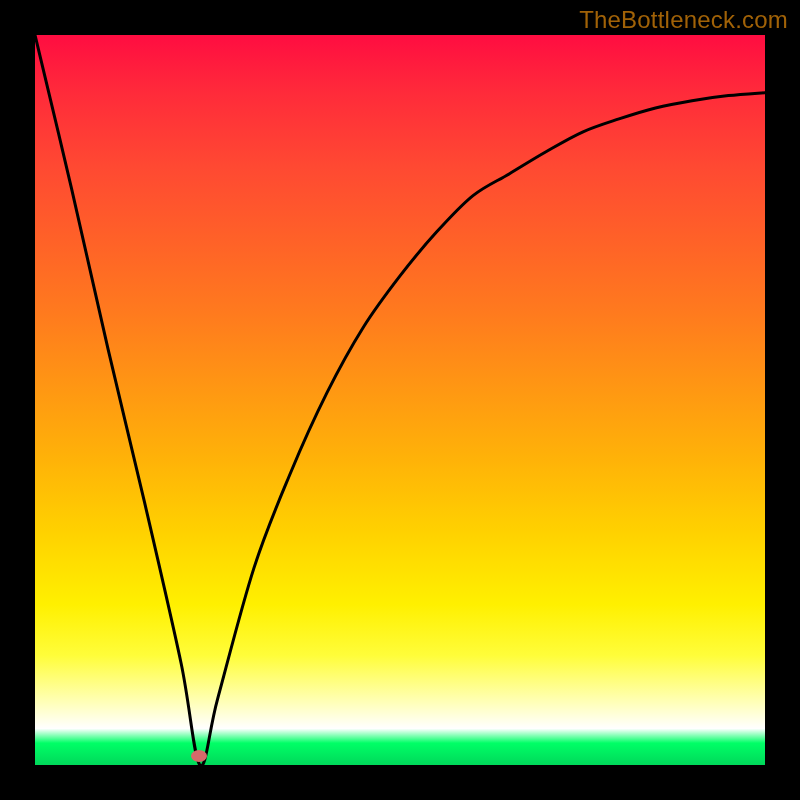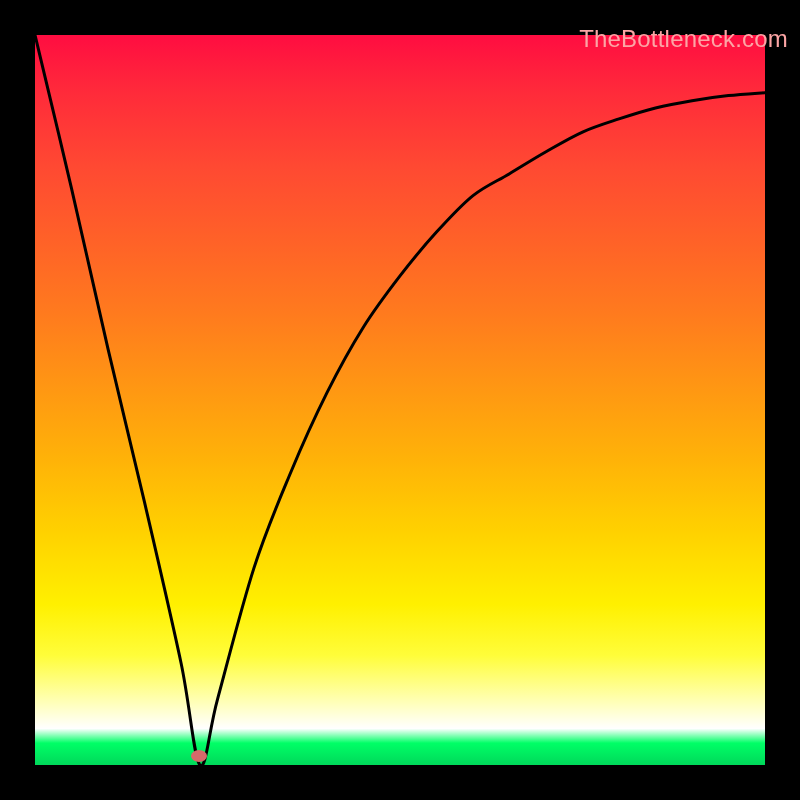--- a/index.html
+++ b/index.html
@@ -37,26 +37,25 @@
       #ffffb0 91%,
       #ffffff 95%,
       #00ff66 97%,
       #00d85a 100%
     );
   }
   .watermark {
     position: absolute;
     top: 6px;
     right: 12px;
-    color: #fca5a5;
+    color: #a16207;
     font-size: 24px;
     font-weight: 500;
     letter-spacing: 0.2px;
     z-index: 5;
-    margin-top: 19px;
   }
   svg.curve {
     position: absolute;
     left: 0;
     top: 0;
     width: 730px;
     height: 730px;
   }
   .marker {
     position: absolute;

